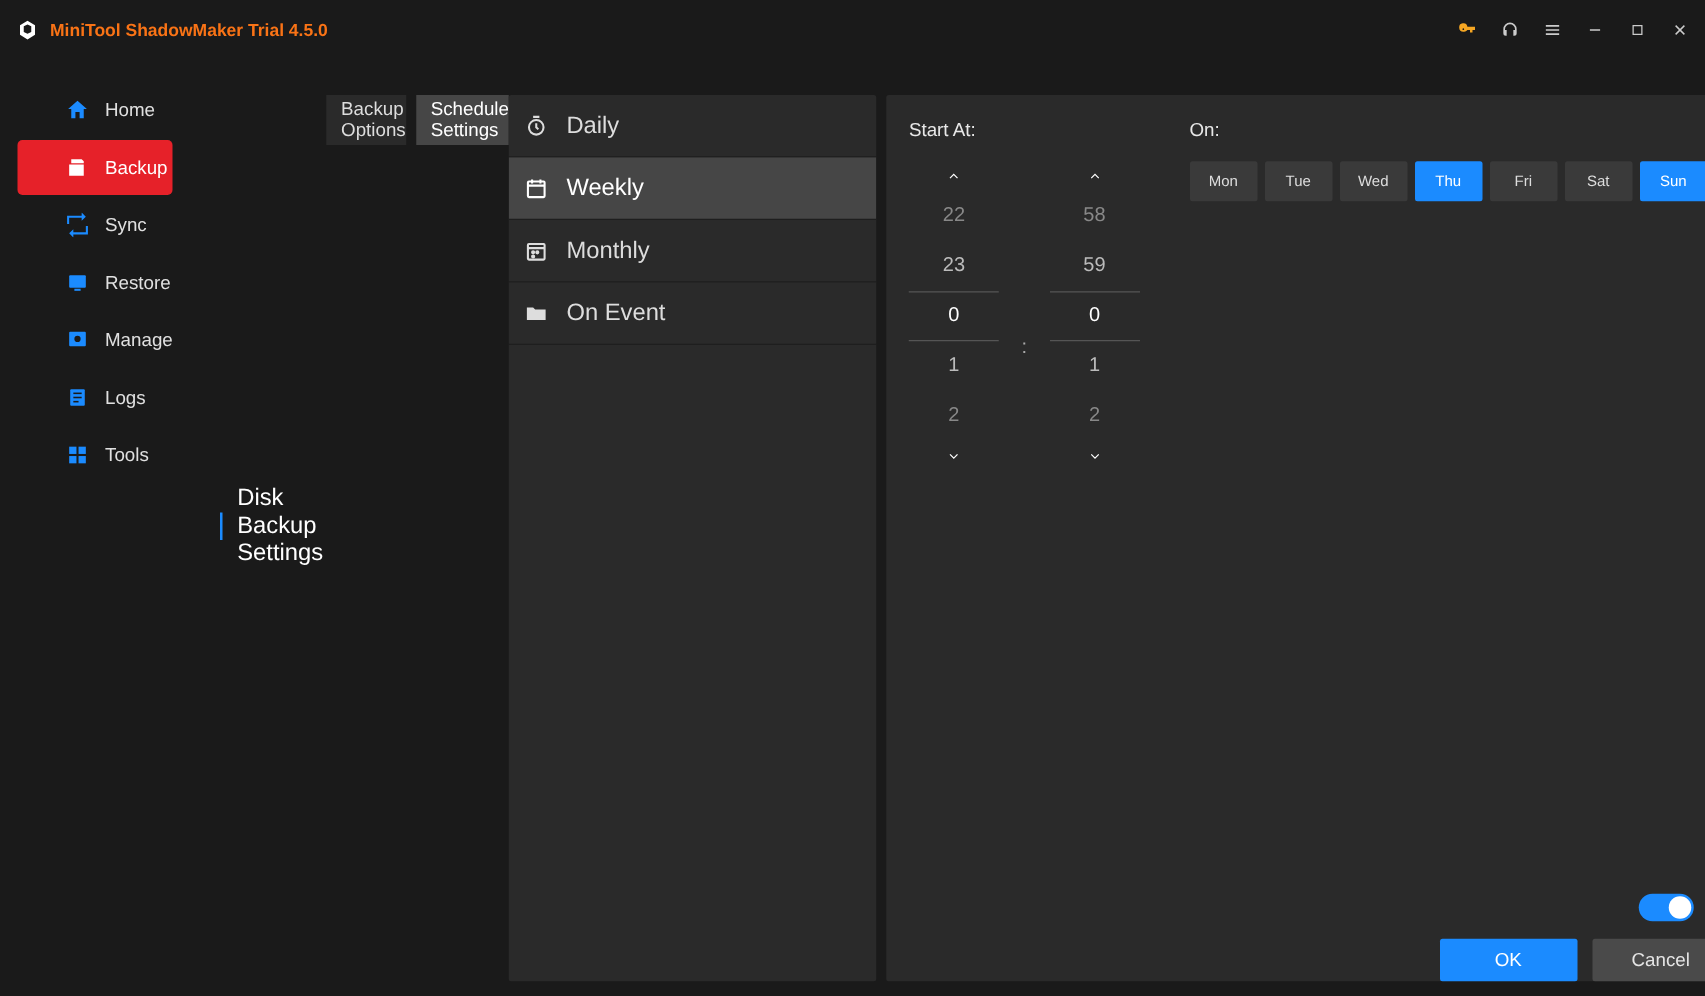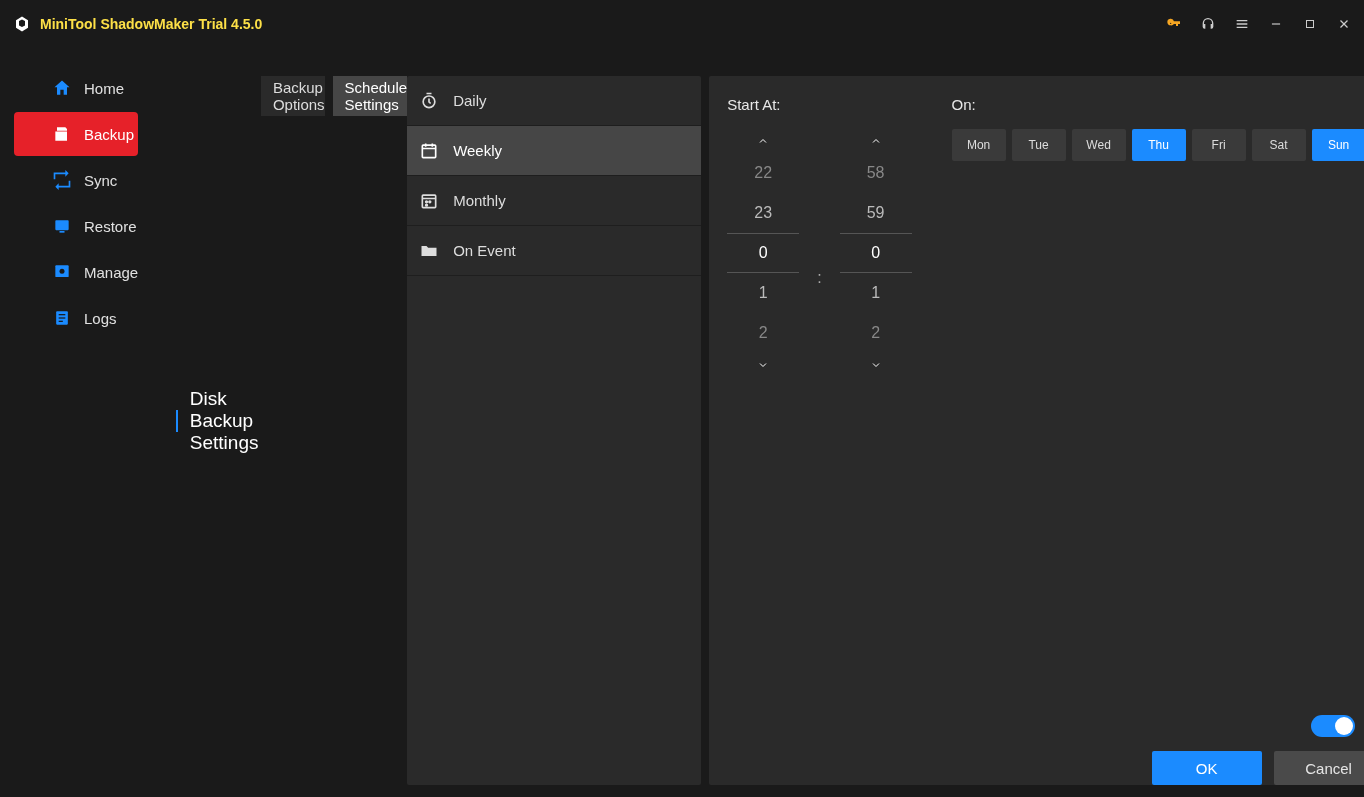--- a/index.html
+++ b/index.html
@@ -1,20 +1,20 @@
 <!DOCTYPE html>
 <html><head>
 <meta charset="utf-8">
 <style>
 * { margin: 0; padding: 0; box-sizing: border-box; font-family: -apple-system, BlinkMacSystemFont, "Segoe UI", sans-serif; }
 body { background: #000; width: 1364px; height: 797px; overflow: hidden; color: #ccc; }
 
 .titlebar { height: 48px; background: #1a1a1a; display: flex; align-items: center; padding: 0 12px; }
 .titlebar .logo { width: 20px; height: 20px; margin-right: 8px; display: flex; align-items: center; justify-content: center; }
-.titlebar .title { color: #fde047; font-size: 14px; font-weight: 600; flex: 1; }
+.titlebar .title { color: #f97316; font-size: 14px; font-weight: 600; flex: 1; }
 .titlebar .controls { display: flex; gap: 18px; align-items: center; }
 .titlebar .controls .ico { width: 16px; height: 16px; display: flex; align-items: center; justify-content: center; cursor: pointer; }
 
 .body { display: flex; height: 749px; }
 
 .sidebar { width: 198px; background: #1a1a1a; display: flex; padding-top: 18px; }
 .sidebar .navlist { flex: 1; }
 .sidebar .nav-item { display: flex; align-items: center; height: 44px; padding-left: 38px; cursor: pointer; color: #e0e0e0; font-size: 15px; margin: 0 14px 2px 14px; border-radius: 4px; }
 .sidebar .nav-item.active { background: #e62129; color: #fff; }
 .sidebar .nav-item .ico { width: 20px; height: 20px; margin-right: 12px; display: flex; align-items: center; justify-content: center; }
@@ -25,21 +25,21 @@
 .page-title { display: flex; align-items: center; margin-bottom: 20px; padding-left: 6px; }
 .page-title .bar { width: 4px; height: 22px; background: #1b8bff; margin-right: 12px; }
 .page-title h1 { color: #fff; font-size: 19px; font-weight: 400; }
 
 .tabs { display: flex; gap: 8px; margin-bottom: 8px; }
 .tab { flex: 1; max-width: 294px; height: 40px; background: #2a2a2a; color: #ddd; display: flex; align-items: center; padding-left: 12px; font-size: 15px; cursor: pointer; border-radius: 0; }
 .tab.active { background: #464646; color: #fff; }
 
 .content { display: flex; gap: 8px; flex: 1; min-height: 0; }
 .freq-list { width: 294px; background: #2a2a2a; border-radius: 2px; overflow: hidden; }
-.freq-item { display: flex; align-items: center; height: 50px; padding-left: 10px; cursor: pointer; color: #ddd; font-size: 15px; border-bottom: 1px solid #1e1e1e; }
+.freq-item { display: flex; align-items: center; height: 50px; padding-left: 10px; cursor: pointer; color: #ddd; font-size: 19px; border-bottom: 1px solid #1e1e1e; }
 .freq-item.active { background: #464646; color: #ffffff; }
 .freq-item .ico { width: 24px; height: 24px; margin-right: 12px; display: flex; align-items: center; justify-content: center; }
 
 .settings-pane { flex: 1; background: #2a2a2a; border-radius: 2px; padding: 20px 18px; display: flex; gap: 40px; position: relative; }
 .settings-pane .scrollbar { position: absolute; right: 2px; top: 4px; bottom: 90px; width: 8px; background: #4a4a4a; border-radius: 4px; }
 
 .start-col { }
 .label { color: #e8e8e8; font-size: 15px; margin-bottom: 16px; }
 .time-picker { display: flex; align-items: center; gap: 18px; margin-top: 8px; }
 .spinner { width: 72px; display: flex; flex-direction: column; align-items: center; }
@@ -160,20 +160,31 @@
       <div class="nav-item">
         <span class="ico">
             <svg width="20" height="20" viewBox="0 0 24 24" fill="#1b8bff">
               <rect x="5" y="4" width="14" height="16" rx="1"></rect>
               <line x1="8" y1="8" x2="16" y2="8" stroke="#1a1a1a" stroke-width="1.5"></line>
               <line x1="8" y1="12" x2="16" y2="12" stroke="#1a1a1a" stroke-width="1.5"></line>
               <line x1="8" y1="16" x2="13" y2="16" stroke="#1a1a1a" stroke-width="1.5"></line>
             </svg>
           </span>
         <span>Logs</span>
+      </div>
+      <div class="nav-item">
+        <span class="ico">
+            <svg width="20" height="20" viewBox="0 0 24 24" fill="#1b8bff">
+              <rect x="4" y="4" width="7" height="7"></rect>
+              <rect x="13" y="4" width="7" height="7"></rect>
+              <rect x="4" y="13" width="7" height="7"></rect>
+              <rect x="13" y="13" width="7" height="7"></rect>
+            </svg>
+          </span>
+        <span>Tools</span>
       </div>
     </div>
   </div>
 
   <div class="main">
     <div class="page-title">
       <div class="bar"></div>
       <h1>Disk Backup Settings</h1>
     </div>
 

